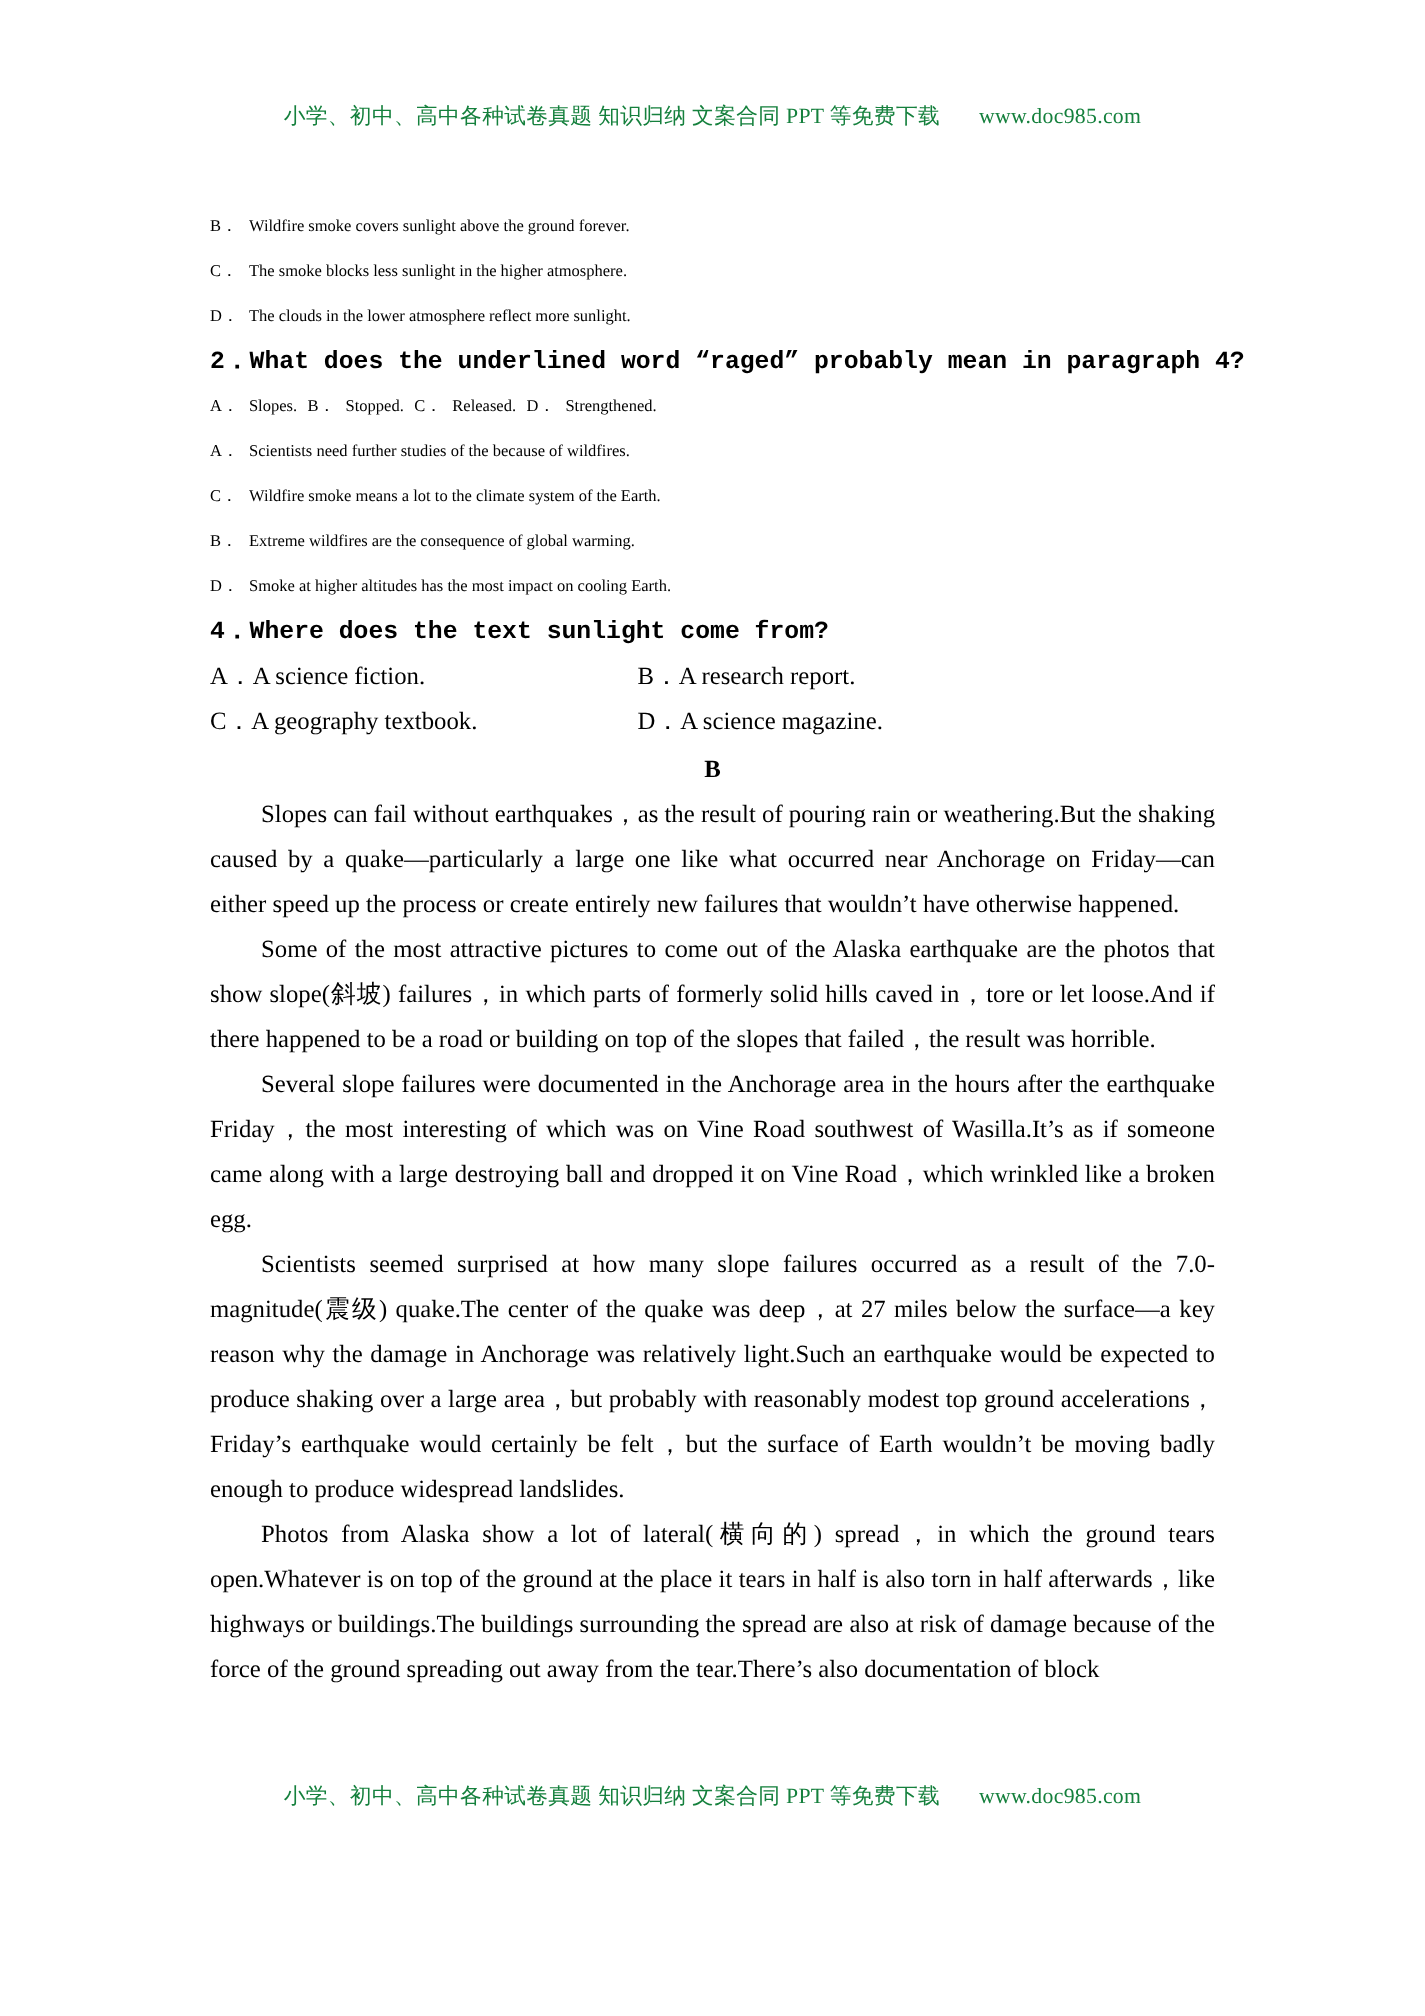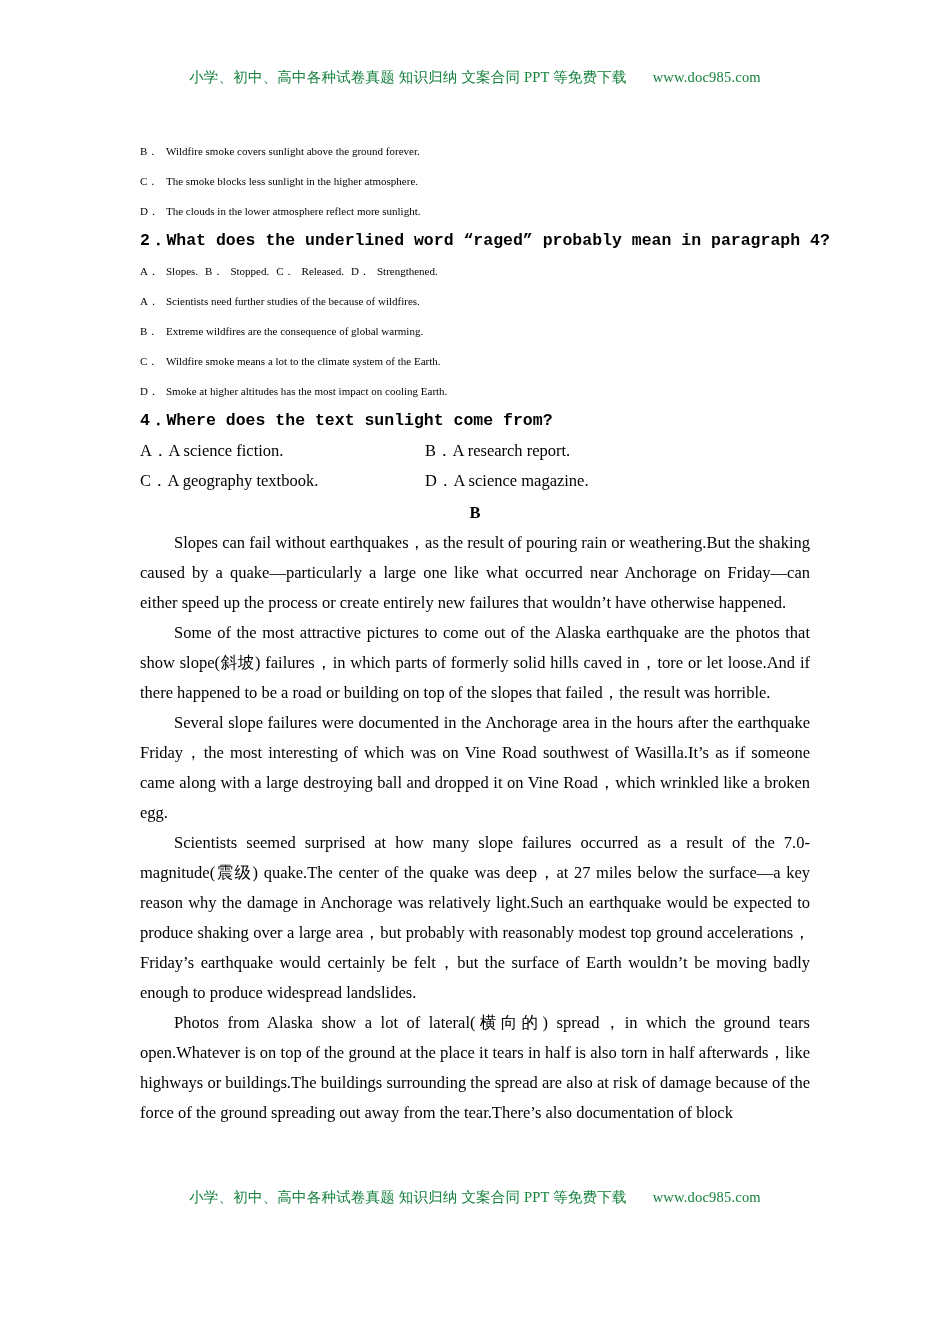--- a/index.html
+++ b/index.html
@@ -131,22 +131,22 @@
       <div class="opt-row"><span class="opt-label">D．</span><span class="opt-text">The clouds in the lower atmosphere reflect more sunlight.</span></div>
     </div>
 
     <div>
       <div class="q-row"><span class="q-num">2．</span><span>What does the underlined word “raged” probably mean in paragraph 4?</span></div>
       <div class="opt-row opt-inline"><span class="seg">A．</span><span class="seg">Slopes.</span><span class="seg">B．</span><span class="seg">Stopped.</span><span class="seg">C．</span><span class="seg">Released.</span><span class="seg">D．</span><span class="seg">Strengthened.</span></div>
     </div>
 
     <div>
       <div class="opt-row"><span class="opt-label">A．</span><span class="opt-text">Scientists need further studies of the because of wildfires.</span></div>
+      <div class="opt-row"><span class="opt-label">C．</span><span class="opt-text">Wildfire smoke means a lot to the climate system of the Earth.</span></div>
       <div class="opt-row"><span class="opt-label">B．</span><span class="opt-text">Extreme wildfires are the consequence of global warming.</span></div>
-      <div class="opt-row"><span class="opt-label">C．</span><span class="opt-text">Wildfire smoke means a lot to the climate system of the Earth.</span></div>
       <div class="opt-row"><span class="opt-label">D．</span><span class="opt-text">Smoke at higher altitudes has the most impact on cooling Earth.</span></div>
     </div>
 
     <div>
       <div class="q-row"><span class="q-num">4．</span><span>Where does the text sunlight come from?</span></div>
       <div class="opt-two"><span class="col-a"><span class="opt-label">A．</span><span class="opt-text">A science fiction.</span></span><span class="col-b"><span class="opt-label">B．</span><span class="opt-text">A research report.</span></span></div>
       <div class="opt-two"><span class="col-a"><span class="opt-label">C．</span><span class="opt-text">A geography textbook.</span></span><span class="col-b"><span class="opt-label">D．</span><span class="opt-text">A science magazine.</span></span></div>
     </div>
 
     <div class="section-mark">B</div>

